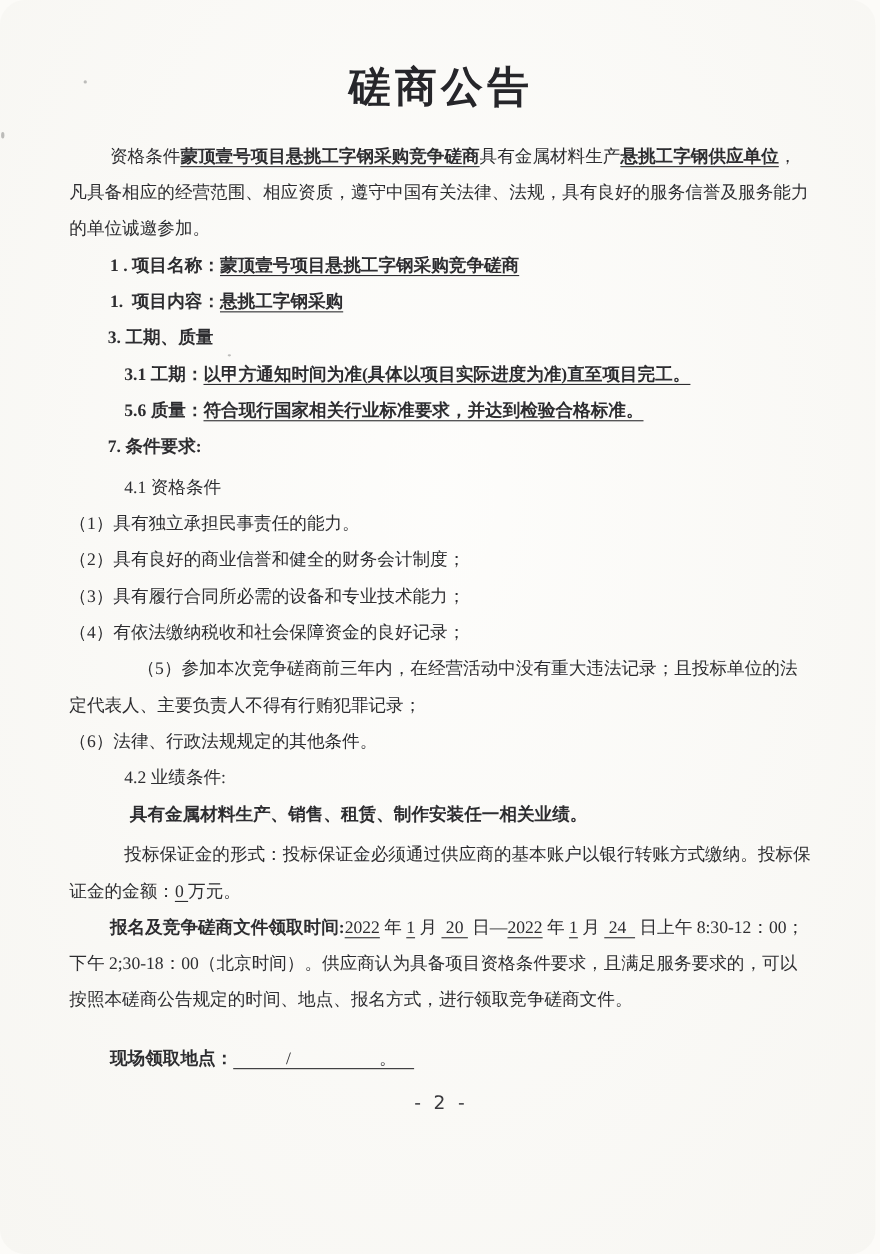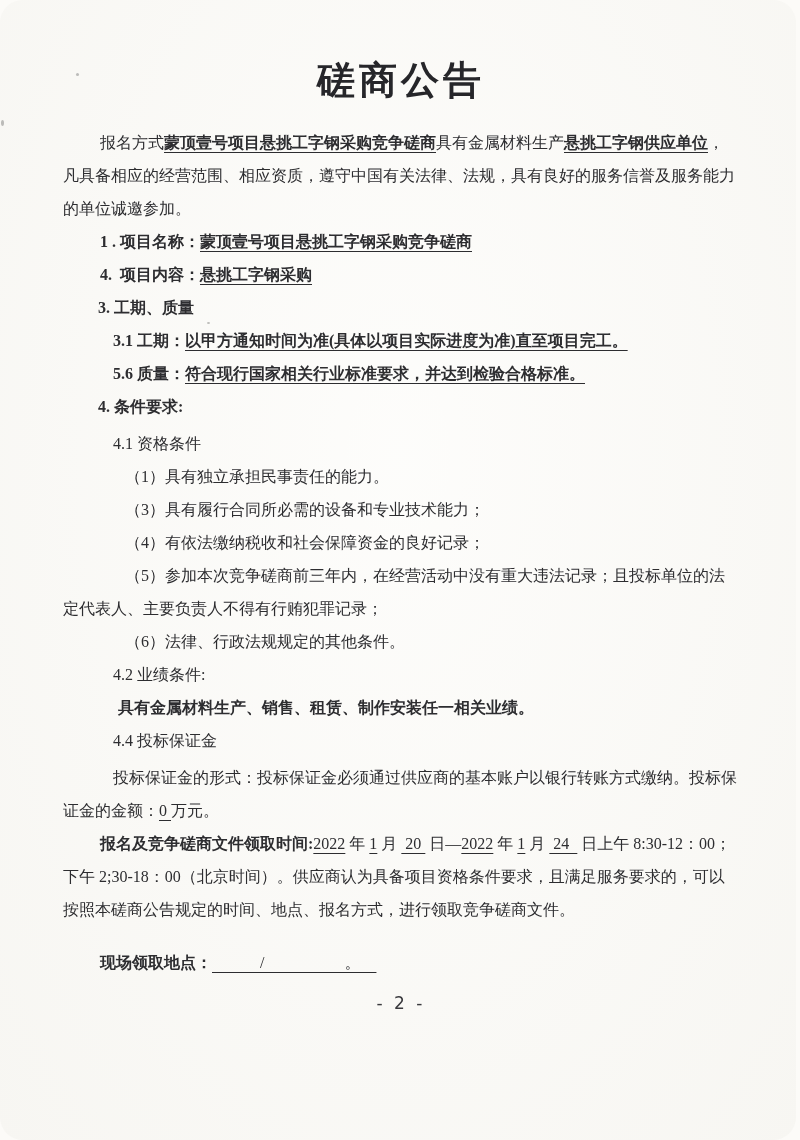--- a/index.html
+++ b/index.html
@@ -37,21 +37,21 @@
     color: #26262a;
   }
   p { margin: 0; white-space: pre-wrap; }
   .b  { font-weight: 700; }
   .u  { text-decoration: underline; text-underline-offset: 4px; text-decoration-thickness: 1px; }
   .bu { font-weight: 700; text-decoration: underline; text-underline-offset: 4px; text-decoration-thickness: 1px; }
   .intro   { margin-top: 24px; text-indent: 37px; }
   .m-item  { margin-left: 37px; }
   .m-sub   { margin-left: 35px; }
   .m-sub2  { margin-left: 50px; }
-  .m-cond  { margin-left: 62px; }
+  .m-cond  { }
   .cond5   { text-indent: 62px; }
   .m-req   { margin-left: 55px; }
   .mt4     { margin-top: 4px; }
   .deposit { text-indent: 50px; margin-top: 4px; }
   .signup  { text-indent: 37px; }
   .pickup  { margin-left: 37px; margin-top: 20px; }
   .heading5 { margin-left: 40px; }
   .pagenum {
     margin-top: 8px;
     text-align: center;
@@ -72,48 +72,48 @@
 
 <div class="page">
   <div class="speck" style="left:76px;top:73px;width:3px;height:3px;"></div>
   <div class="speck" style="left:207px;top:322px;width:3px;height:2px;"></div>
   <div class="speck" style="left:1px;top:120px;width:3px;height:6px;"></div>
 
   <div class="content">
 
     <h1 class="title">磋商公告</h1>
 
-    <p class="intro"><span>报名方式</span><span class="bu">蒙顶壹号项目悬挑工字钢采购竞争磋商</span><span>具有金属材料生产</span><span class="bu">悬挑工字钢供应单位</span><span>，凡具备相应的经营范围、相应资质，遵守中国有关法律、法规，具有良好的服务信誉及服务能力的单位诚邀参加。</span></p>
+    <p class="intro"><span>资格条件</span><span class="bu">蒙顶壹号项目悬挑工字钢采购竞争磋商</span><span>具有金属材料生产</span><span class="bu">悬挑工字钢供应单位</span><span>，凡具备相应的经营范围、相应资质，遵守中国有关法律、法规，具有良好的服务信誉及服务能力的单位诚邀参加。</span></p>
 
     <p class="m-item"><span class="b">1 . 项目名称：</span><span class="bu">蒙顶壹号项目悬挑工字钢采购竞争磋商</span></p>
 
-    <p class="m-item"><span class="b">4.  项目内容：</span><span class="bu">悬挑工字钢采购</span></p>
+    <p class="m-item"><span class="b">1.  项目内容：</span><span class="bu">悬挑工字钢采购</span></p>
 
     <p class="m-sub b">3. 工期、质量</p>
 
     <p class="m-sub2"><span class="b">3.1 工期：</span><span class="bu">以甲方通知时间为准(具体以项目实际进度为准)直至项目完工。</span></p>
 
     <p class="m-sub2"><span class="b">5.6 质量：</span><span class="bu">符合现行国家相关行业标准要求，并达到检验合格标准。</span></p>
 
-    <p class="m-sub b">4. 条件要求:</p>
+    <p class="m-sub b">7. 条件要求:</p>
 
     <p class="m-sub2 mt4">4.1 资格条件</p>
 
     <p class="m-cond">（1）具有独立承担民事责任的能力。</p>
+    <p class="m-cond">（2）具有良好的商业信誉和健全的财务会计制度；</p>
     <p class="m-cond">（3）具有履行合同所必需的设备和专业技术能力；</p>
     <p class="m-cond">（4）有依法缴纳税收和社会保障资金的良好记录；</p>
     <p class="cond5">（5）参加本次竞争磋商前三年内，在经营活动中没有重大违法记录；且投标单位的法定代表人、主要负责人不得有行贿犯罪记录；</p>
     <p class="m-cond">（6）法律、行政法规规定的其他条件。</p>
 
     <p class="m-sub2">4.2 业绩条件:</p>
 
     <p class="m-req b">具有金属材料生产、销售、租赁、制作安装任一相关业绩。</p>
 
 
-    <p class="m-sub2">4.4 投标保证金</p>
 
     <p class="deposit"><span>投标保证金的形式：投标保证金必须通过供应商的基本账户以银行转账方式缴纳。投标保证金的金额：</span><span class="u">0 </span><span>万元。</span></p>
 
     <p class="signup"><span class="b">报名及竞争磋商文件领取时间:</span><span class="u">2022</span><span> 年 </span><span class="u">1</span><span> 月 </span><span class="u"> 20 </span><span> 日—</span><span class="u">2022</span><span> 年 </span><span class="u">1</span><span> 月 </span><span class="u"> 24  </span><span> 日上午 8:30-12：00；下午 2;30-18：00（北京时间）。供应商认为具备项目资格条件要求，且满足服务要求的，可以按照本磋商公告规定的时间、地点、报名方式，进行领取竞争磋商文件。</span></p>
 
 
     <p class="pickup"><span class="b">现场领取地点：</span><span class="u">　　　/　　　　　。　</span></p>
 
     <div class="pagenum">- 2 -</div>
 

